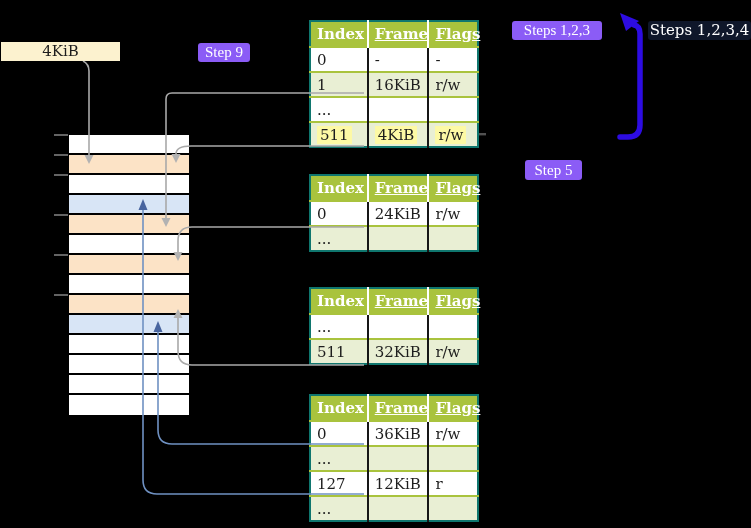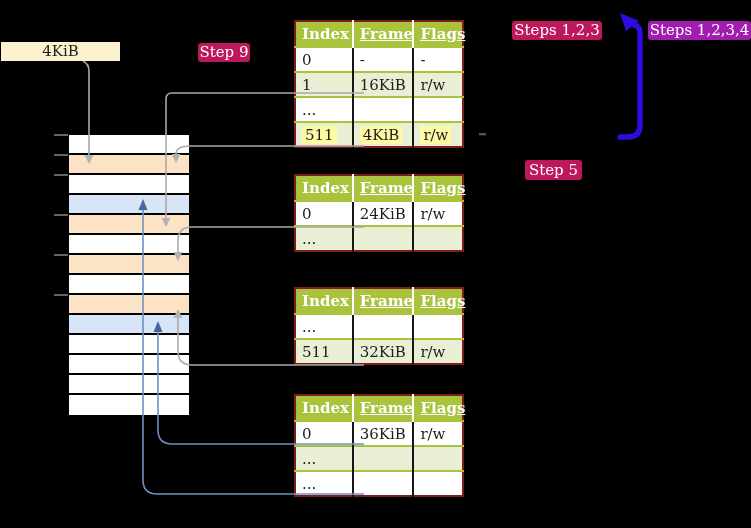--- a/index.html
+++ b/index.html
@@ -10,37 +10,37 @@
   
   .framebox{
     position:absolute;left:1px;top:42px;width:119px;height:19px;
     background:#fcf2cf;color:#1d1d1d;font-size:15px;line-height:19px;text-align:center;
   }
   
   .badge{
     position:absolute;color:#fff;font-size:15px;line-height:19px;height:19px;
     text-align:center;border-radius:3px;white-space:nowrap;
   }
-  .badge.red{background:#be185d;}
-  .badge.violet{background:#a21caf;}
+  .badge.red{background:#8b5cf6;font-family:Liberation Serif, serif;}
+  .badge.violet{background:#0f172a;}
   .b-step0{left:198px;top:43px;width:52px;}
   .b-steps123{left:512px;top:21px;width:90px;}
   .b-steps1234{left:648px;top:21px;width:103px;}
   .b-step4{left:525px;top:160px;width:57px;height:20px;line-height:20px;}
   
   .strip{position:absolute;left:69px;top:135px;width:120px;}
   .srow{height:20px;box-sizing:border-box;border-bottom:2px solid #000;}
   .srow:last-child{border-bottom:none;}
   .c-white{background:#ffffff;}
   .c-peach{background:#fce3c6;}
   .c-blue{background:#d8e5f6;}
   
   table.pt{
-    position:absolute;left:294px;width:170px;border-collapse:collapse;
-    border:2px solid #7f1d1d;table-layout:fixed;
+    position:absolute;left:309px;width:170px;border-collapse:collapse;
+    border:2px solid #0f766e;table-layout:fixed;
     font-size:15px;color:#1d1d1d;
   }
   .pt1{top:20px;} .pt2{top:174px;} .pt3{top:287px;} .pt4{top:394px;}
   table.pt th{
     background:#a9c33d;color:#fff;font-weight:bold;text-align:left;
     height:26px;box-sizing:border-box;padding:0 0 0 6px;font-size:15px;
   }
   table.pt th+th{border-left:2px solid #fff;text-decoration:underline;}
   table.pt td{
     height:25px;box-sizing:border-box;padding:0 0 0 6px;
@@ -181,20 +181,25 @@
   <tbody>
     <tr>
       <td>0</td>
       <td>36KiB</td>
       <td>r/w</td>
     </tr>
     <tr>
       <td>...</td>
       <td></td>
       <td></td>
+    </tr>
+    <tr>
+      <td>127</td>
+      <td>12KiB</td>
+      <td>r</td>
     </tr>
     <tr>
       <td>...</td>
       <td></td>
       <td></td>
     </tr>
   </tbody>
 </table>
 
 <svg class="overlay" width="751" height="528" viewBox="0 0 751 528">

